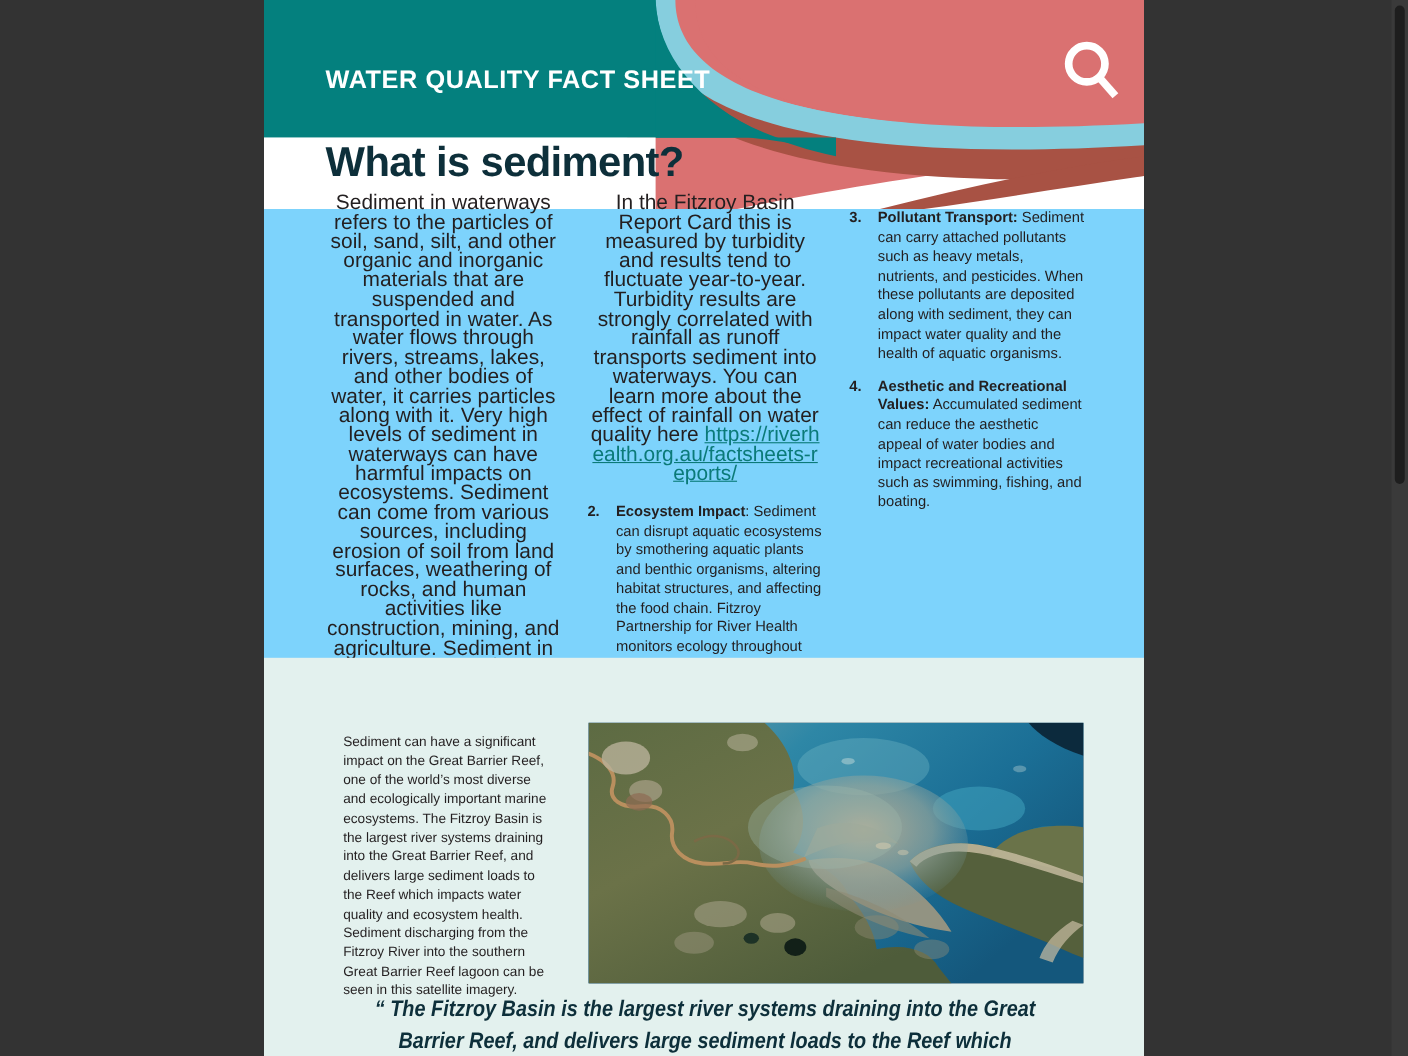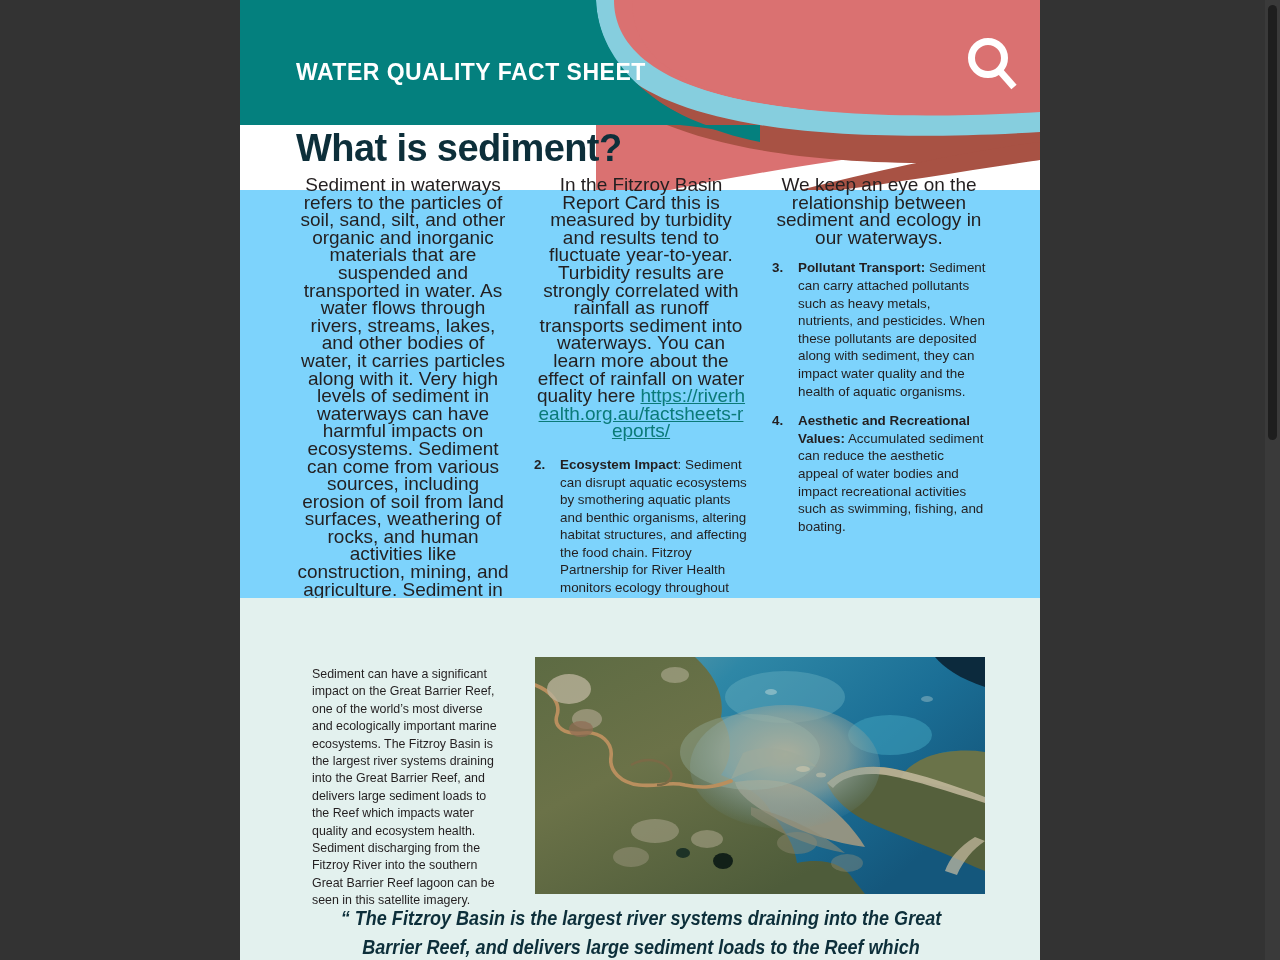--- a/index.html
+++ b/index.html
@@ -261,21 +261,20 @@
       <div class="col">
         <p class="tight"><span>In the Fitzroy Basin Report Card this is measured by turbidity and results tend to fluctuate year-to-year. Turbidity results are strongly correlated with rainfall as runoff transports sediment into waterways. You can learn more about the effect of rainfall on water quality here </span><a href="#">https://riverhealth.org.au/factsheets-reports/</a></p>
         <ol class="numlist">
           <li>
             <span class="num">2.</span><b>Ecosystem Impact</b><span>: Sediment can disrupt aquatic ecosystems by smothering aquatic plants and benthic organisms, altering habitat structures, and affecting the food chain. Fitzroy Partnership for River Health monitors ecology throughout the Basin.</span>
           </li>
         </ol>
       </div>
 
       <div class="col">
-        <p>We keep an eye on the relationship between sediment and ecology in our waterways.</p>
         <ol class="numlist">
           <li>
             <span class="num">3.</span><b>Pollutant Transport:</b><span> Sediment can carry attached pollutants such as heavy metals, nutrients, and pesticides. When these pollutants are deposited along with sediment, they can impact water quality and the health of aquatic organisms.</span>
           </li>
           <li>
             <span class="num">4.</span><b>Aesthetic and Recreational Values:</b><span> Accumulated sediment can reduce the aesthetic appeal of water bodies and impact recreational activities such as swimming, fishing, and boating.</span>
           </li>
         </ol>
       </div>
     </div>

